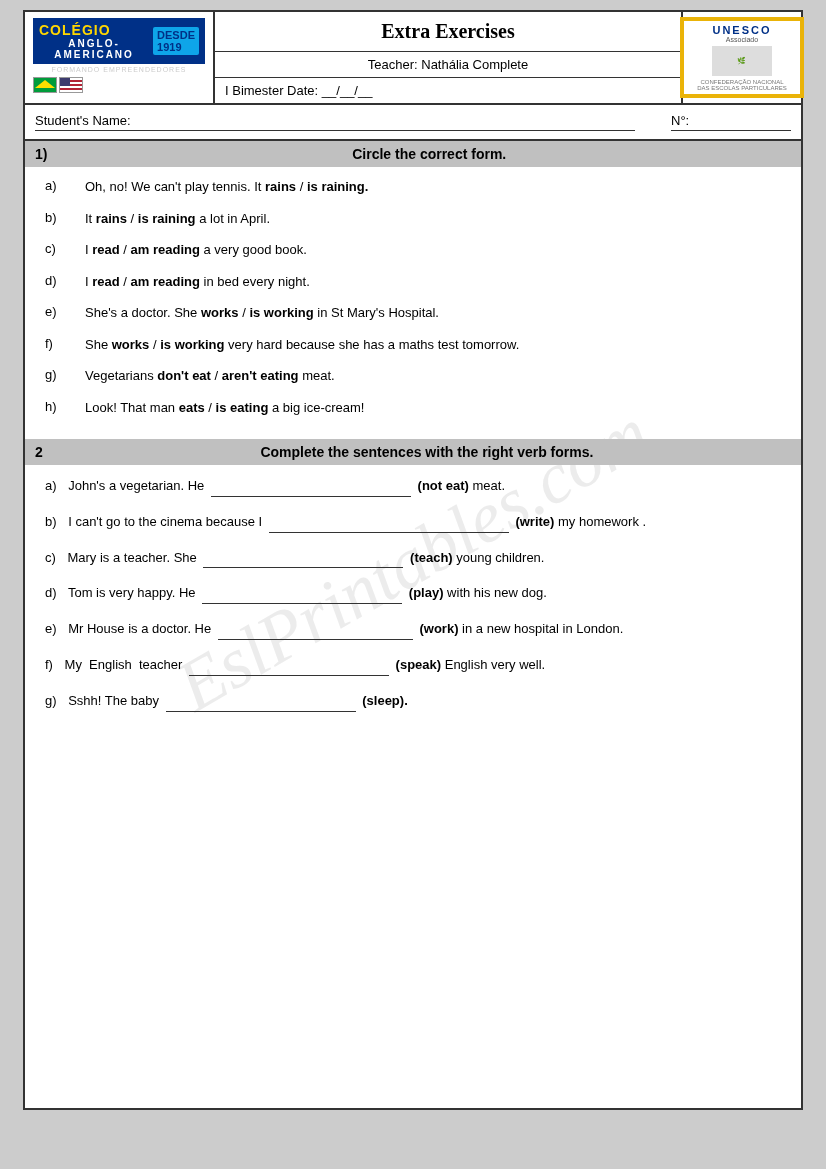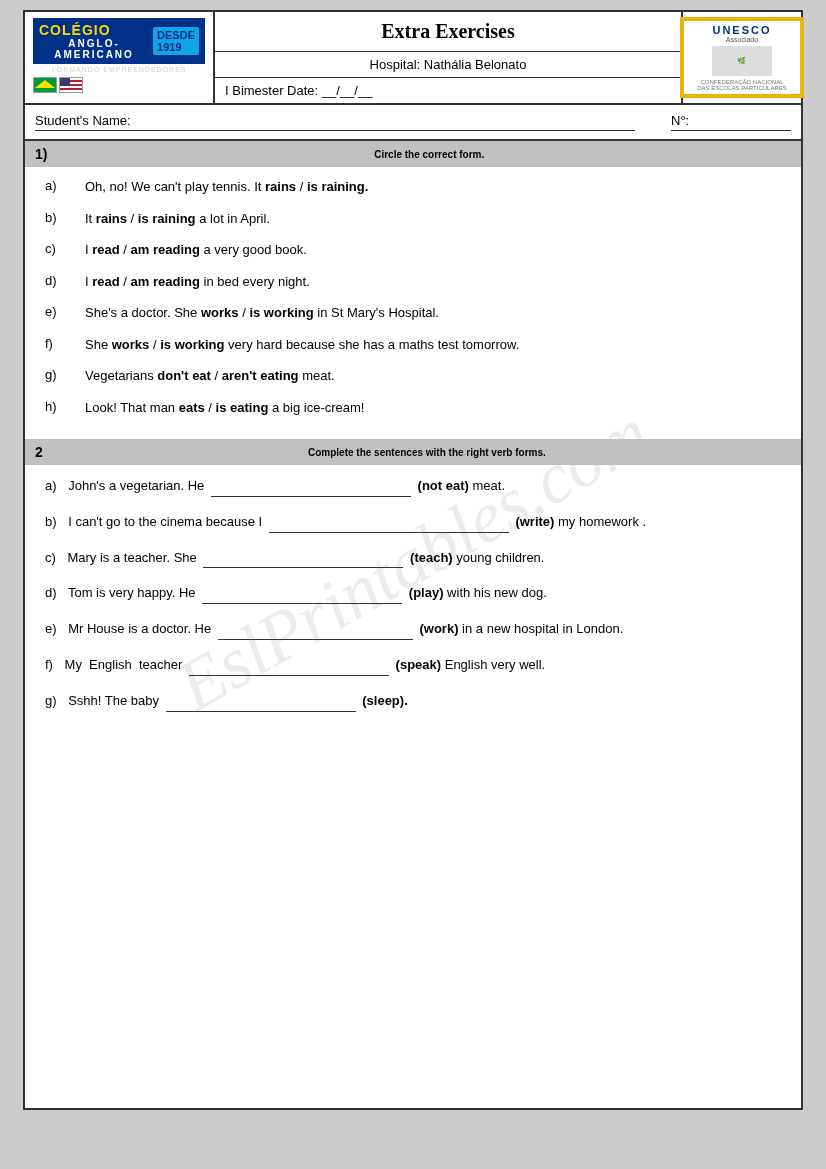--- a/index.html
+++ b/index.html
@@ -205,21 +205,21 @@
       display: flex;
       align-items: center;
       gap: 20px;
       margin: 0;
     }
     .section-num {
       font-size: 14px;
       font-weight: bold;
     }
     .section-title {
-      font-size: 10px;
+      font-size: 14px;
       font-weight: bold;
       text-align: center;
       flex: 1;
     }
     
     .exercise-area {
       padding: 10px 20px 10px 20px;
     }
     .exercise-item {
       display: flex;
@@ -284,21 +284,21 @@
           <div class="flag-br"></div>
           <div class="flag-us"></div>
         </div>
       </div>
 
       <div class="header-center">
         <div class="header-title-row">
           <span class="header-title">Extra Exercises</span>
         </div>
         <div class="header-teacher-row">
-          <span>Hospital: Nathália Belonato</span>
+          <span>Teacher: Nathália Complete</span>
         </div>
         <div class="header-date-row">
           <span>I  Bimester  Date:</span>
           <span>__/__/__</span>
         </div>
       </div>
 
       <div class="header-right">
         <div class="unesco-box">
           <div class="unesco-logo">UNESCO</div>

